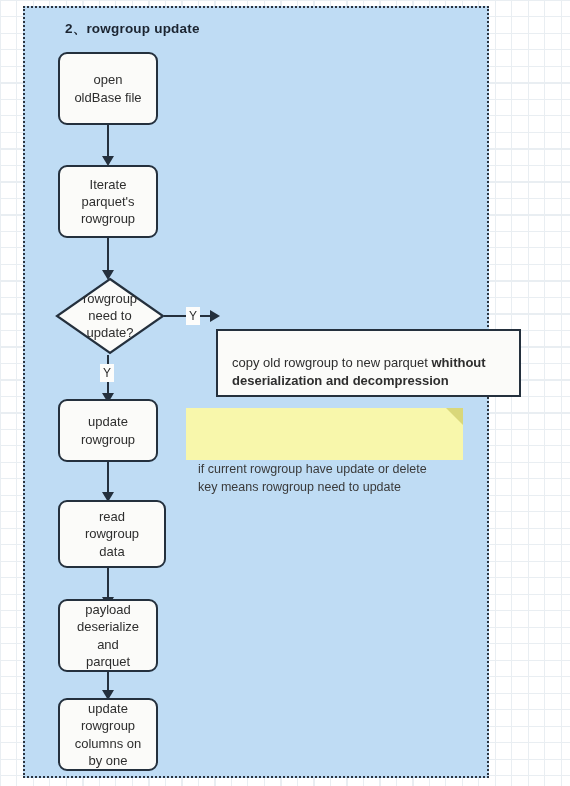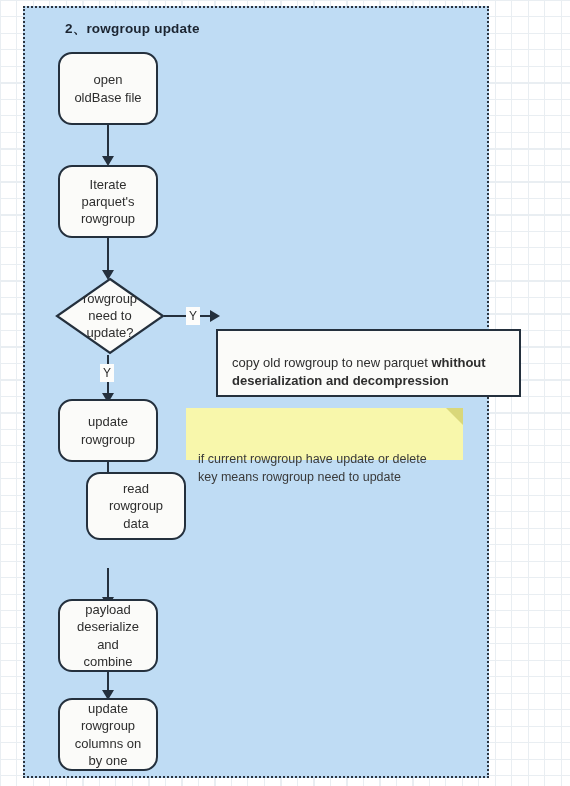--- a/index.html
+++ b/index.html
@@ -57,21 +57,21 @@
     border: 2px solid #24303d;
     color: #2e2e2e;
     display: flex;
     align-items: center;
     justify-content: center;
     text-align: center;
     line-height: 1.32;
     font-size: 13px;
     white-space: pre-line;
   }
-  .node.rounded { border-radius: 14px; }
+  .node.rounded { border-radius: 9px; }
   .node.square  { border-radius: 0; margin-top: 48px; }
 
   .node.wide-note {
     text-align: left;
     justify-content: flex-start;
     padding: 0 14px;
     font-size: 13px;
     line-height: 1.45;
   }
   .node.wide-note .bold { font-weight: bold; }
@@ -134,21 +134,21 @@
   }
 
   
   #sticky-note {
     position: absolute;
     box-sizing: border-box;
     background: #f8f7ab;
     color: #3a3a3a;
     font-size: 12.5px;
     line-height: 1.5;
-    padding: 4px 12px 0 12px;
+    padding: 14px 12px 0 12px;
     white-space: pre-line;
   }
   #sticky-fold {
     position: absolute;
     right: 0;
     top: 0;
     width: 0;
     height: 0;
     border-left: 17px solid transparent;
     border-top: 17px solid #d9d77a;
@@ -211,27 +211,27 @@
 
   <div class="node rounded" style="left:58px; top:399px; width:100px; height:63px;">update
 rowgroup</div>
 
   <div id="sticky-note" style="left:186px; top:408px; width:277px; height:52px;">
     <div id="sticky-fold"></div>
     <span>if current rowgroup have update or delete
 key means rowgroup need to update</span>
   </div>
 
-  <div class="node rounded" style="left:58px; top:472px; width:100px; height:68px;margin-left:28px;">read
+  <div class="node rounded" style="left:58px; top:500px; width:108px; height:68px;">read
 rowgroup
 data</div>
 
   <div class="node rounded" style="left:58px; top:599px; width:100px; height:73px;">payload
 deserialize
 and
-combine</div>
+parquet</div>
 
   <div class="node rounded" style="left:58px; top:698px; width:100px; height:73px;">update
 rowgroup
 columns on
 by one</div>
 
 </div>
 
 </body></html>

